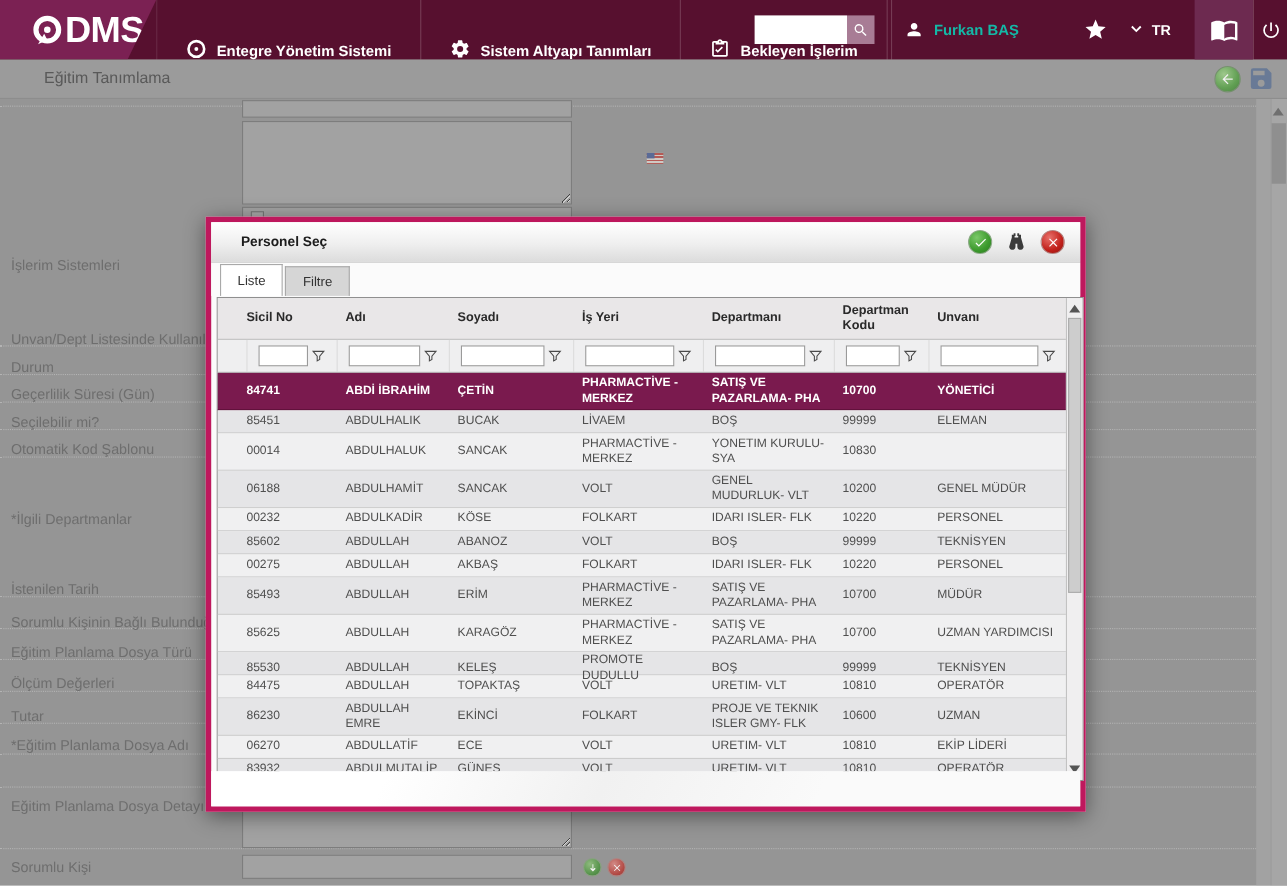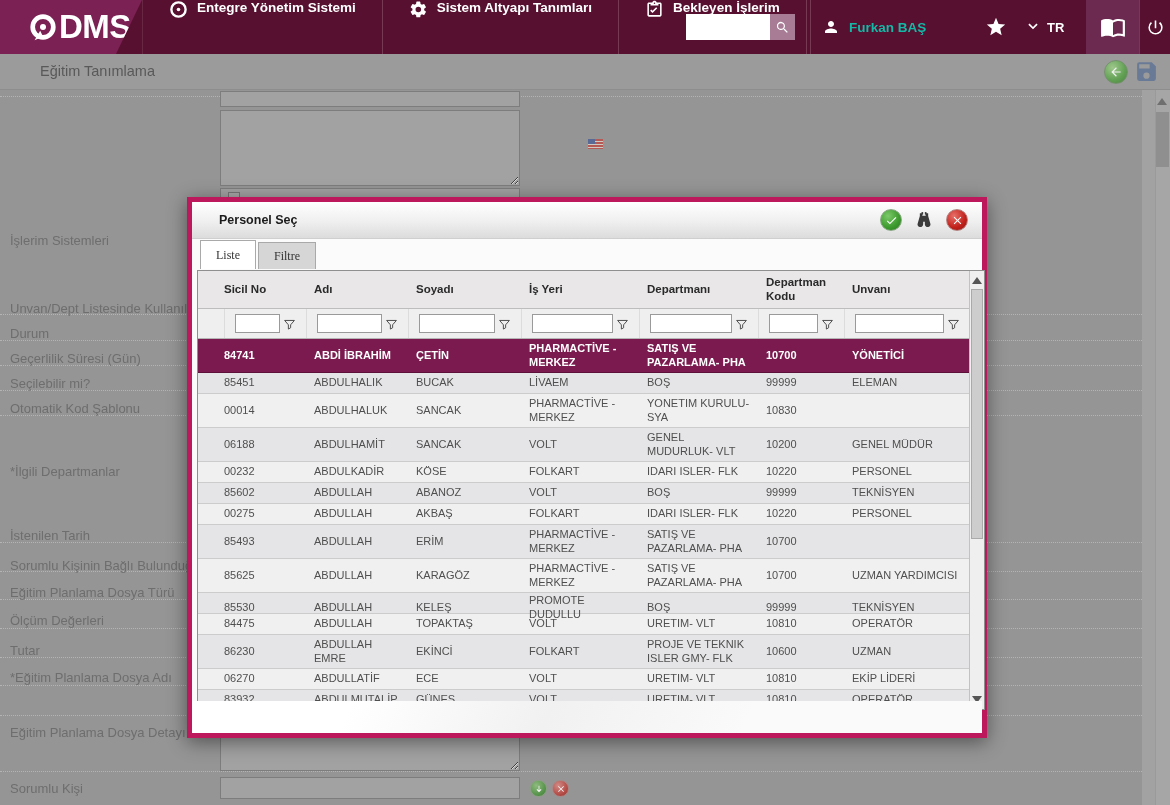--- a/index.html
+++ b/index.html
@@ -7,21 +7,21 @@
   body { font-family:"Liberation Sans", sans-serif; }
   #root { position:relative; width:1170px; height:805px; background:#959595; overflow:hidden; }
 
   
   .topbar { position:absolute; top:0; left:0; width:1170px; height:54px; background:#57102f; z-index:30; display:flex; align-items:stretch; }
   .logo-seg { position:absolute; left:0; top:0; width:142px; height:54px; background:#7b2153;
               clip-path:polygon(0 0,142px 0,116px 54px,0 54px); display:flex; align-items:center; padding-left:28px; cursor:pointer; }
   .logo-seg .qmark { width:30px; height:30px; margin-right:1px; }
   .logo-seg .logotext { color:#fff; font-size:33px; font-weight:800; letter-spacing:-0.5px; }
   .nav-items { position:absolute; left:142px; top:0; height:54px; display:flex; }
-  .menu-item { display:flex; align-items:flex-start; gap:9px; padding:0 26px; color:#fff; font-size:13.5px; font-weight:700; cursor:pointer; border-right:1px solid rgba(255,255,255,0.18); }
+  .menu-item { display:flex; align-items:flex-end; gap:9px; padding:0 26px; color:#fff; font-size:13.5px; font-weight:700; cursor:pointer; border-right:1px solid rgba(255,255,255,0.18); }
   .menu-item:first-child { border-left:1px solid rgba(255,255,255,0.10); }
   .menu-item svg { width:19px; height:19px; fill:#fff; }
   .search-wrap { position:absolute; left:686px; top:14px; height:26px; display:flex; z-index:2; }
   .search-input { width:84px; height:26px; border:none; background:#fff; outline:none; font-size:12px; padding:0 6px; }
   .search-btn { width:25px; height:26px; background:#a87c95; border:none; display:flex; align-items:center; justify-content:center; cursor:pointer; }
   .search-btn svg { width:15px; height:15px; fill:#fff; }
   .nav-divider { position:absolute; top:0; width:1px; height:54px; background:rgba(255,255,255,0.18); }
   .user-area { position:absolute; left:822px; top:0; height:54px; display:flex; align-items:center; gap:9px; color:#14b8a6; font-size:13.5px; font-weight:700; cursor:pointer; }
   .user-area svg { width:18px; height:18px; fill:#fff; }
   .star-btn { position:absolute; left:985px; top:16px; width:22px; height:22px; cursor:pointer; }
@@ -73,21 +73,21 @@
   .modal { position:absolute; left:187px; top:197px; width:800px; height:541px; background:#fbfbfb; border:5px solid #be185d; box-shadow:0 4px 18px rgba(0,0,0,0.45); z-index:10; }
   .modal-header { position:relative; height:37px; background:linear-gradient(180deg,#ffffff 0%,#efefef 55%,#dcdcdc 100%); border-bottom:1px solid #cfcfcf; }
   .modal-title { position:absolute; left:27px; top:11px; font-size:12.5px; font-weight:700; color:#1c1c1c; }
   .modal-actions { position:absolute; right:14px; top:7px; display:flex; gap:10px; align-items:center; }
   .act-circle { width:22px; height:22px; border-radius:50%; display:flex; align-items:center; justify-content:center; cursor:pointer; }
   .act-ok { background:radial-gradient(circle at 35% 30%, #7cc96a, #3c9a2d 60%, #2a7a1e); border:1px solid #8aa884; }
   .act-close { background:radial-gradient(circle at 35% 30%, #e8706a, #c1201a 60%, #8f1511); border:1px solid #b4827f; }
   .act-circle svg { width:13px; height:13px; fill:#fff; }
   .act-find { width:24px; height:22px; display:flex; align-items:center; justify-content:center; cursor:pointer; }
   .act-find svg { width:22px; height:20px; fill:#3b3b3b; }
-  .tabs { position:relative; height:30px; padding-left:8px; display:flex; align-items:flex-end; background:#fbfbfb;font-family:Liberation Serif, serif; }
+  .tabs { position:relative; height:30px; padding-left:8px; display:flex; align-items:flex-end; background:#fbfbfb; }
   .tab { height:27px; padding:0 15px; display:flex; align-items:center; font-size:12px; color:#333; border:1px solid #a9a9a9; border-bottom:none; background:#d6d6d6; cursor:pointer; margin-right:2px; }
   .tab.active { background:#fff; height:29px; font-weight:400; position:relative; z-index:2; }
 
   .modal-table { position:absolute; left:5px; top:68px; width:788px; height:440px; border:1px solid #8f8f8f; background:#f4f3f4; }
   .tscroll { position:absolute; right:0; top:0; width:15px; height:438px; background:#f0eff0; border-left:1px solid #c2c2c2; }
   .tscroll .arr { position:absolute; right:2px; width:0; height:0; border-left:5px solid transparent; border-right:5px solid transparent; }
   .tscroll .arr.up { top:6px; border-bottom:7px solid #555; }
   .tscroll .arr.down { bottom:6px; border-top:7px solid #555; }
   .tscroll .thumb { position:absolute; left:1px; top:18px; width:12px; height:250px; background:#cdcdcd; border:1px solid #aaa; }
   .tgrid { position:absolute; left:0; top:0; width:772px; }
@@ -423,20 +423,21 @@
               <div class="cell">PERSONEL</div>
             </div>
             <div class="trow drow tall shade-b">
               <div class="cell first"></div>
               <div class="cell first">85493</div>
               <div class="cell">ABDULLAH</div>
               <div class="cell">ERİM</div>
               <div class="cell">PHARMACTİVE - MERKEZ</div>
               <div class="cell">SATIŞ VE PAZARLAMA- PHA</div>
               <div class="cell">10700</div>
+              <div class="cell">MÜDÜR</div>
             </div>
             <div class="trow drow tall shade-a">
               <div class="cell first"></div>
               <div class="cell first">85625</div>
               <div class="cell">ABDULLAH</div>
               <div class="cell">KARAGÖZ</div>
               <div class="cell">PHARMACTİVE - MERKEZ</div>
               <div class="cell">SATIŞ VE PAZARLAMA- PHA</div>
               <div class="cell">10700</div>
               <div class="cell">UZMAN YARDIMCISI</div>

